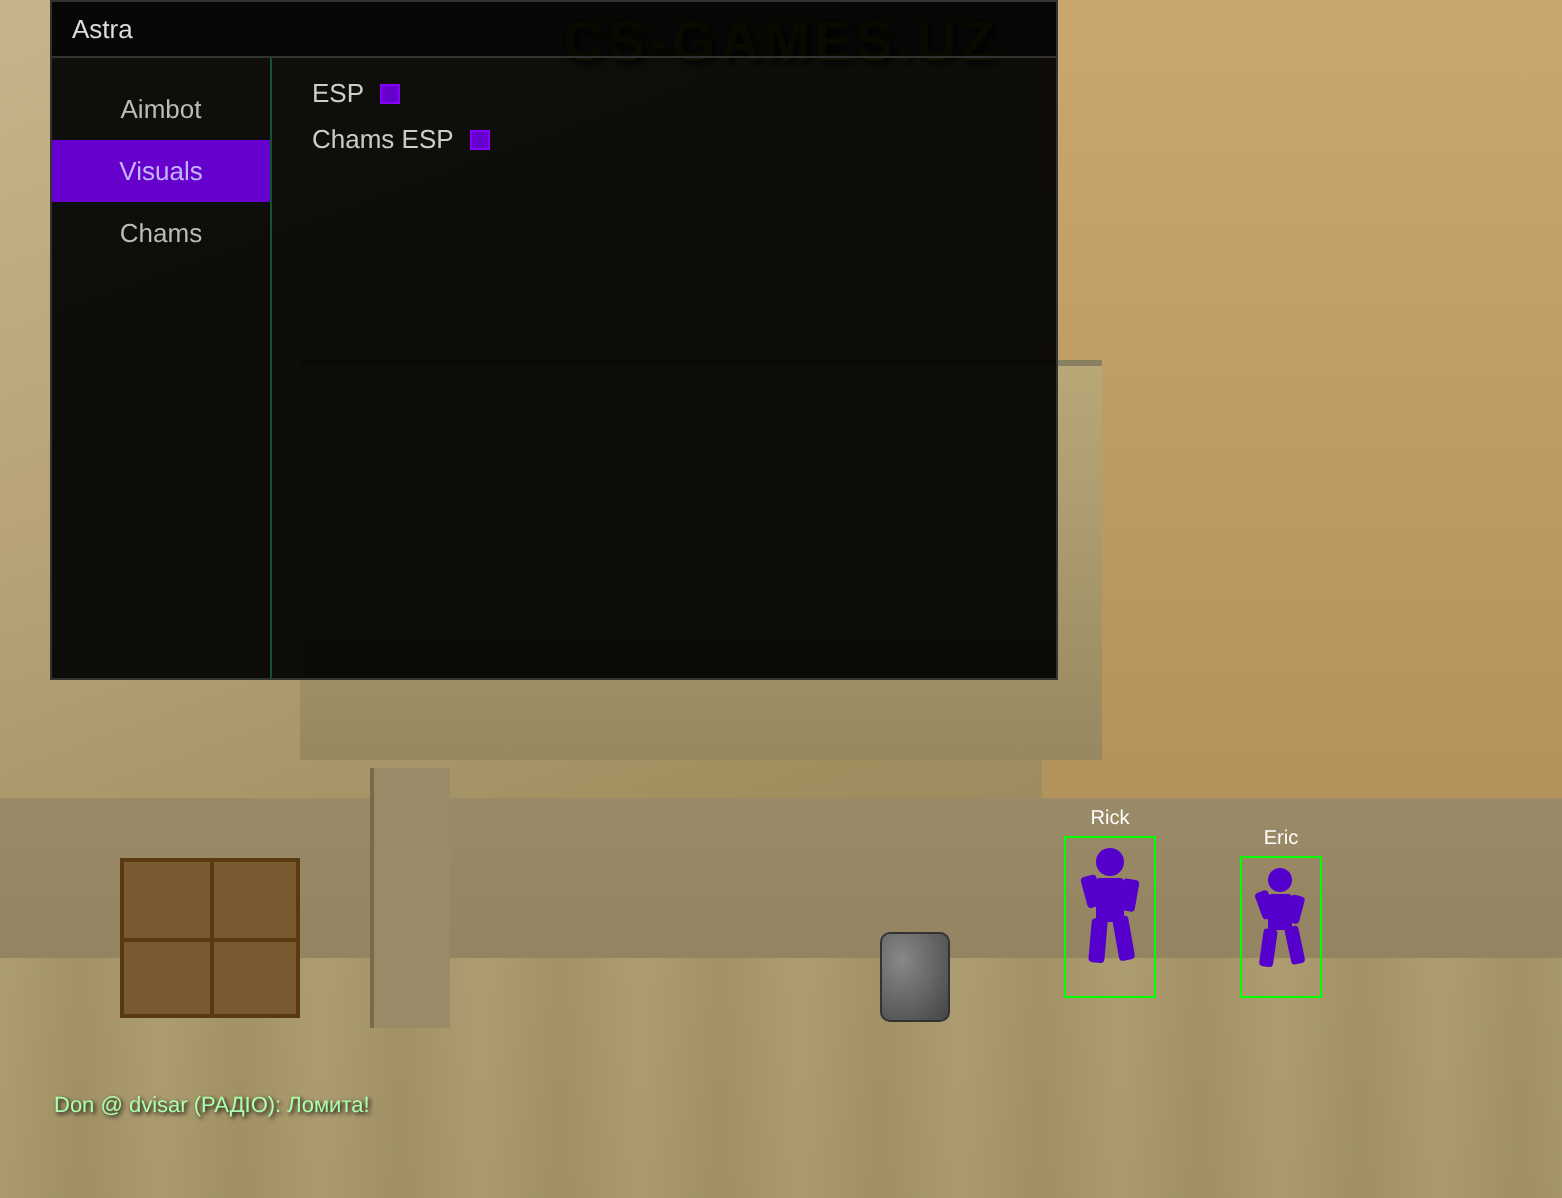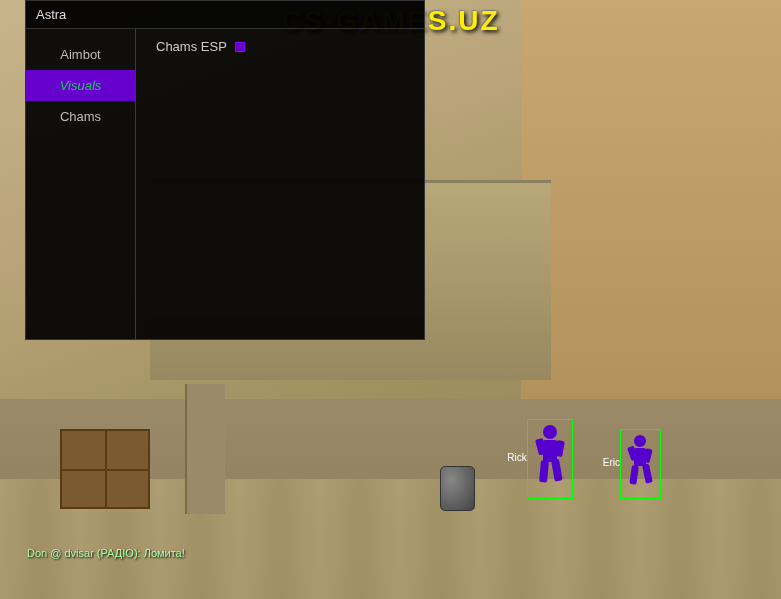--- a/index.html
+++ b/index.html
@@ -94,21 +94,21 @@
       letter-spacing: 2px;
       font-family: Arial Black, sans-serif;
       white-space: nowrap;
     }
 
     
     .menu-overlay {
       position: absolute;
       top: 0;
       left: 25px;
-      width: 400px;
+      width: 504px;
       height: 340px;
       background: rgba(0, 0, 0, 0.92);
       border: 1px solid #333;
     }
 
     .menu-title-bar {
       padding: 6px 10px;
       font-size: 13px;
       color: #ddd;
       background: rgba(0,0,0,0.5);
@@ -130,22 +130,21 @@
     .nav-item {
       padding: 8px 10px;
       font-size: 13px;
       color: #bbb;
       cursor: pointer;
       text-align: center;
     }
 
     .nav-item.active {
       background: #6600cc;
-      color: #22c55e;
-      font-style: italic;
+      color: #c4b5fd;
     }
 
     
     .content-area {
       flex: 1;
       display: flex;
       padding: 10px 20px;
       gap: 40px;
     }
 
@@ -178,22 +177,23 @@
       bottom: 100px;
       right: 120px;
       display: flex;
       gap: 30px;
       align-items: flex-end;
     }
 
     .player-figure {
       position: relative;
       display: flex;
-      flex-direction: row;
+      flex-direction: column;
       align-items: center;
+      margin-left: 12px;
     }
 
     .player-label {
       font-size: 10px;
       color: #fff;
       margin-bottom: 3px;
       font-family: Arial, sans-serif;
     }
 
     .player-box {
@@ -269,20 +269,24 @@
     <div class="sidebar">
       <div class="nav-item">Aimbot</div>
       <div class="nav-item active">Visuals</div>
       <div class="nav-item">Chams</div>
     </div>
 
     <div class="content-area">
 
       <div class="column">
         <div class="option-row">
+          <span class="option-label">ESP</span>
+          <div class="checkbox"></div>
+        </div>
+        <div class="option-row">
           <span class="option-label">Chams ESP</span>
           <div class="checkbox"></div>
         </div>
       </div>
 
 
     </div>
   </div>
 </div>
 

